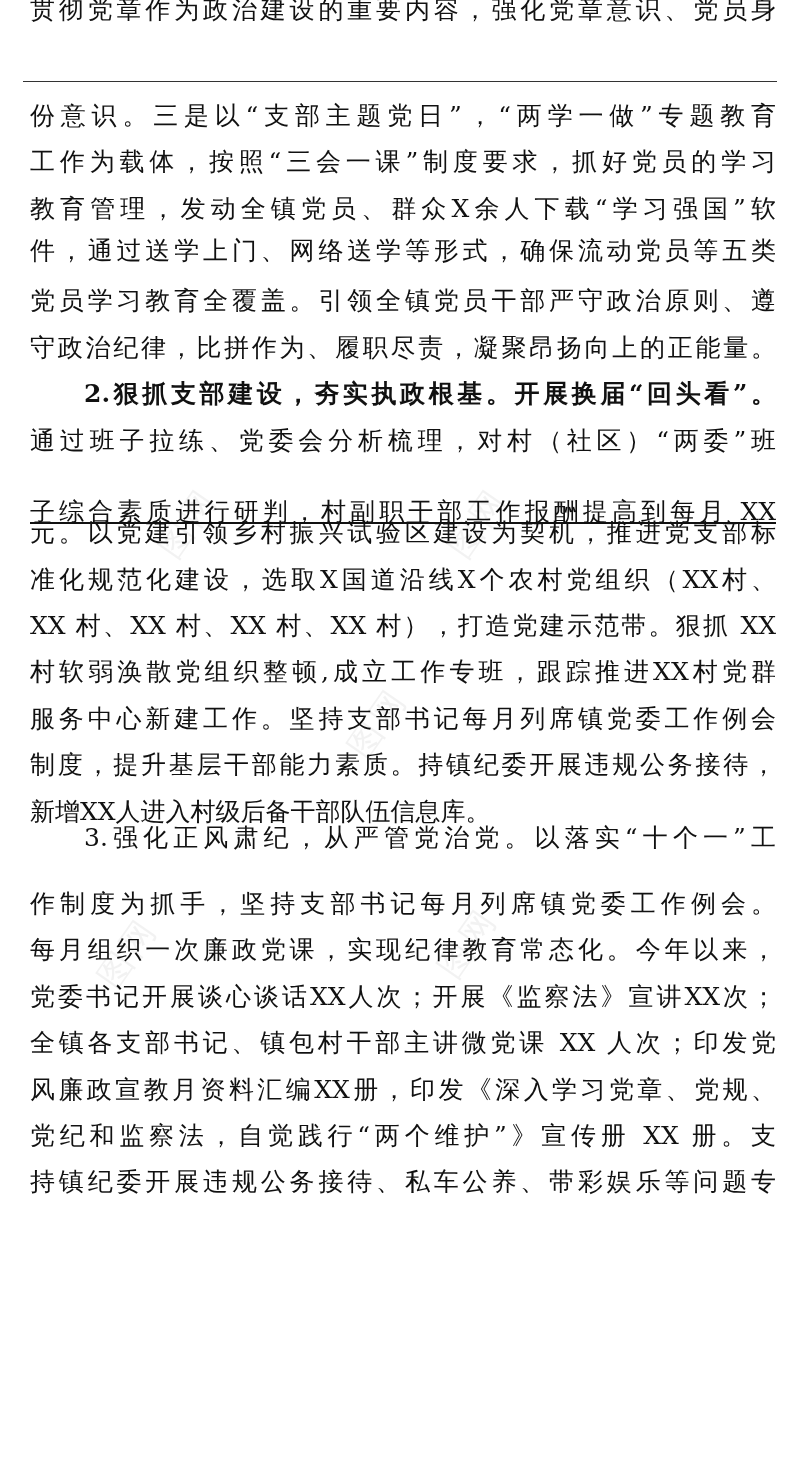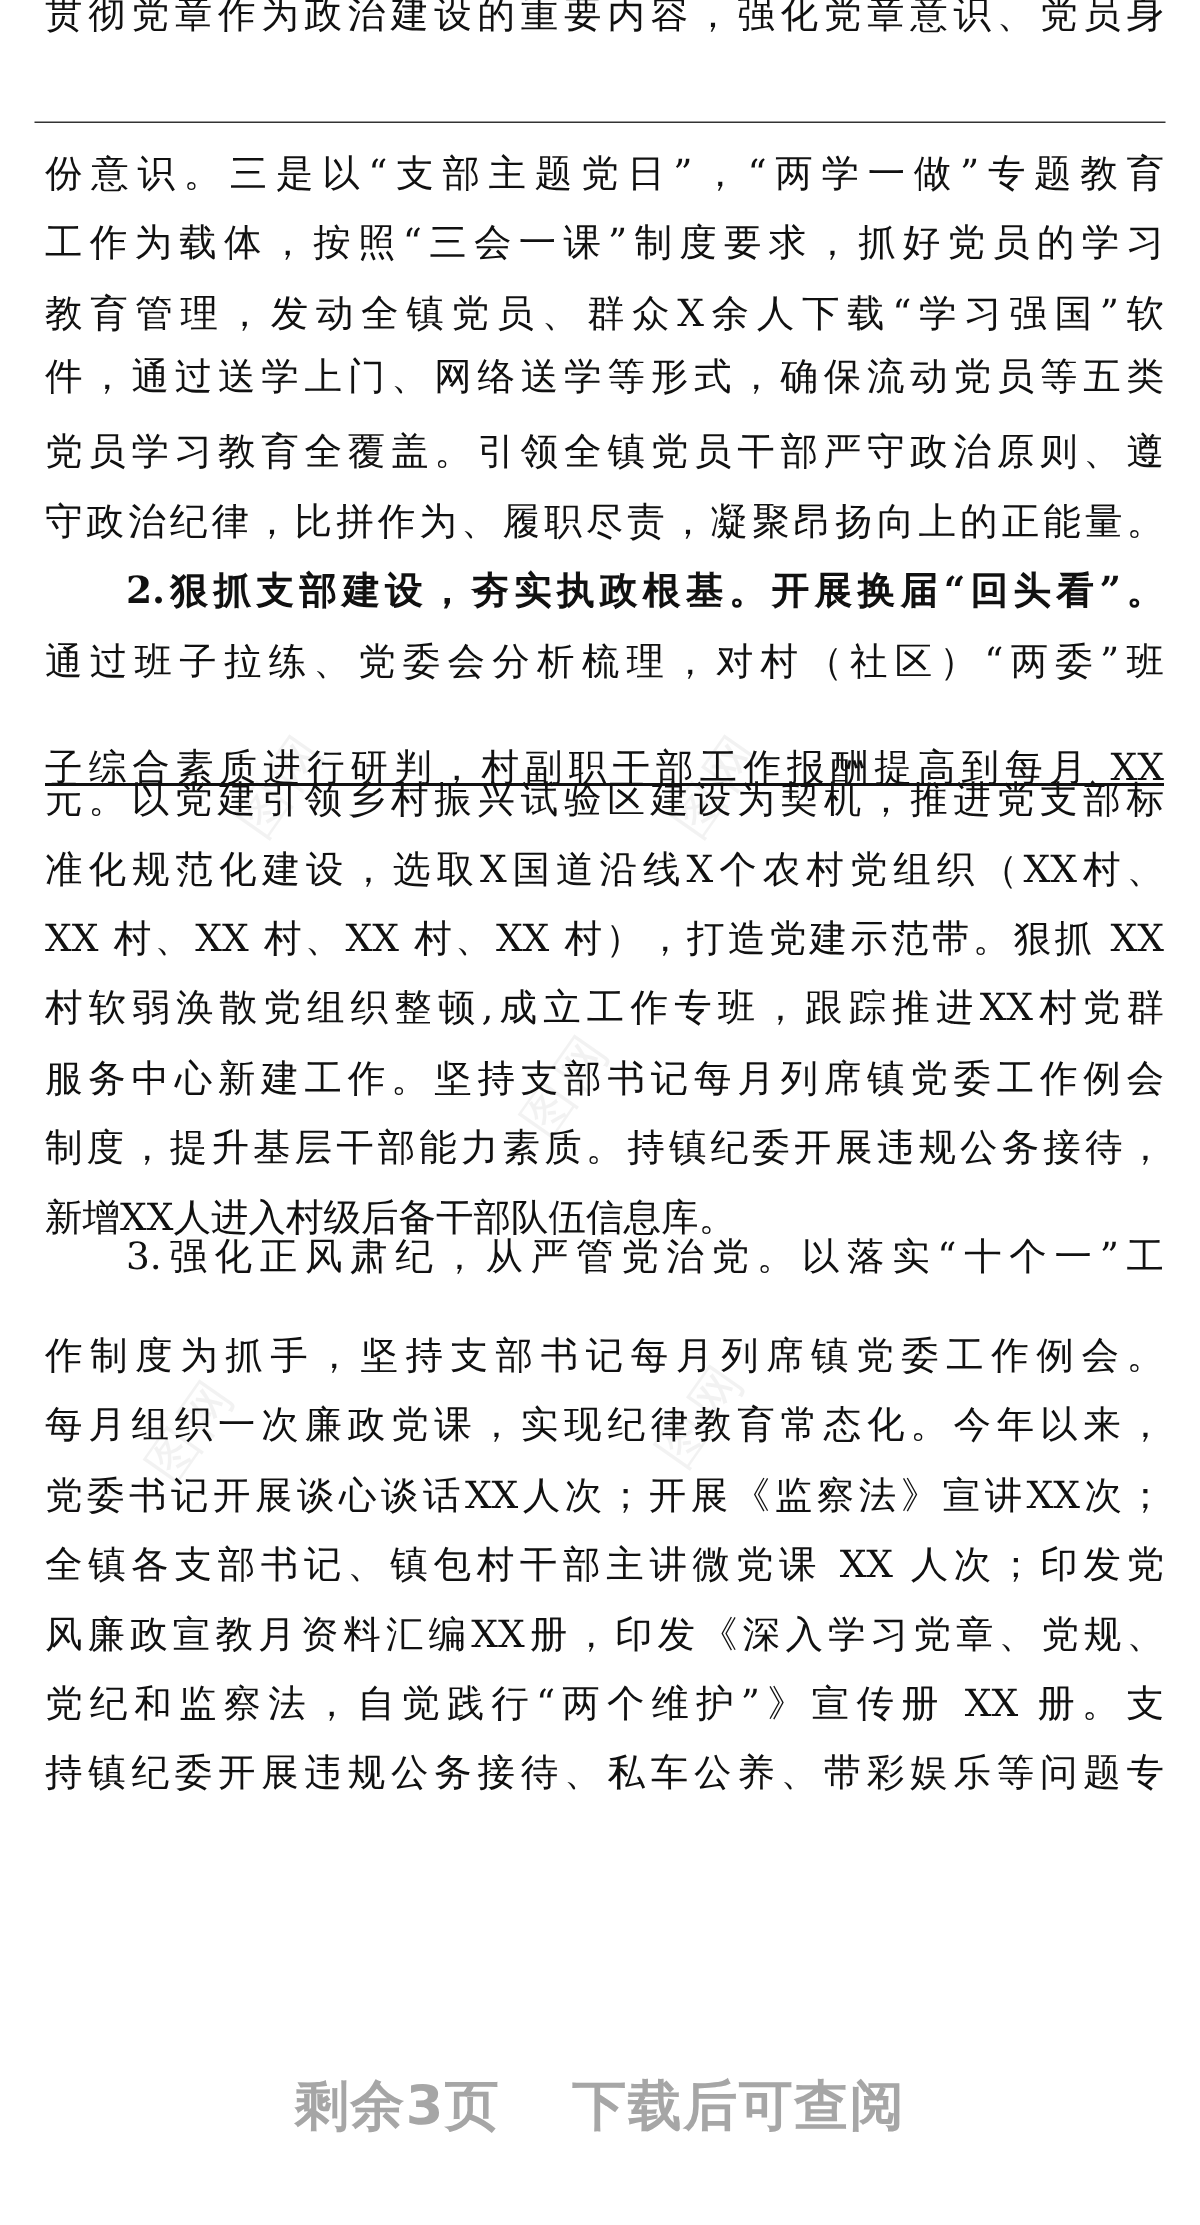--- a/index.html
+++ b/index.html
@@ -95,16 +95,13 @@
       <div class="line" style="top: 1112.92px;">党纪和监察法，自觉践行“两个维护”》宣传册 XX 册。支</div>
       <div class="line" style="top: 1159.28px;">持镇纪委开展违规公务接待、私车公养、带彩娱乐等问题专</div>
     </div>
 
   <div class="watermark" style="left:150px; top:500px;">图网</div>
   <div class="watermark" style="left:440px; top:500px;">图网</div>
   <div class="watermark" style="left:90px; top:930px;">图网</div>
   <div class="watermark" style="left:340px; top:700px;">图网</div>
   <div class="watermark" style="left:430px; top:920px;">图网</div>
 
-  <div class="footer-banner">
-    <span>剩余3页</span><span class="gap"></span><span>下载后可查阅</span>
-  </div>
 </div>
 
 </body></html>

